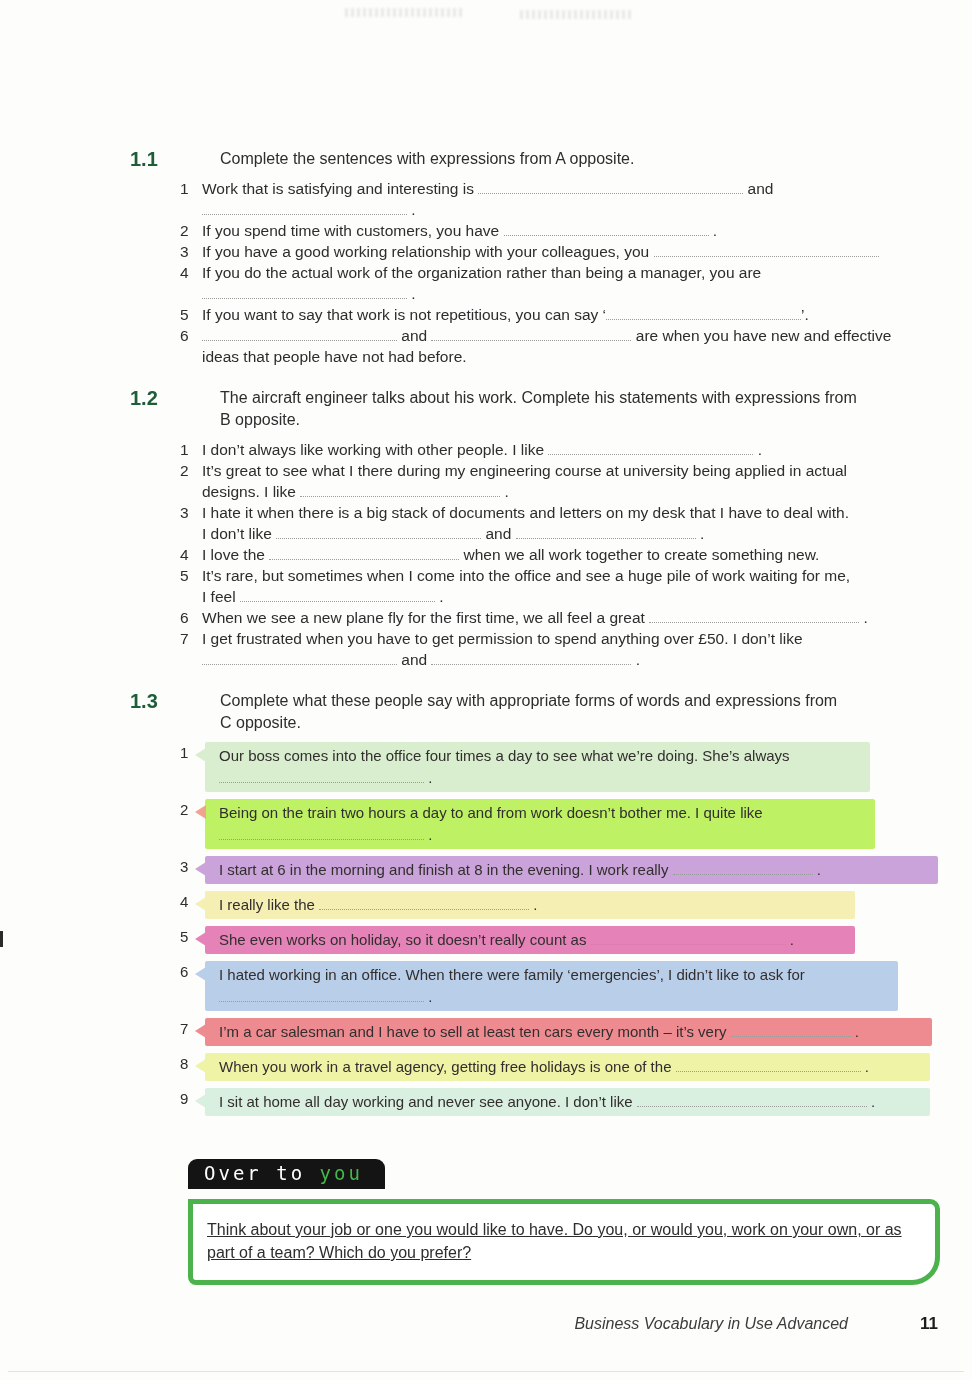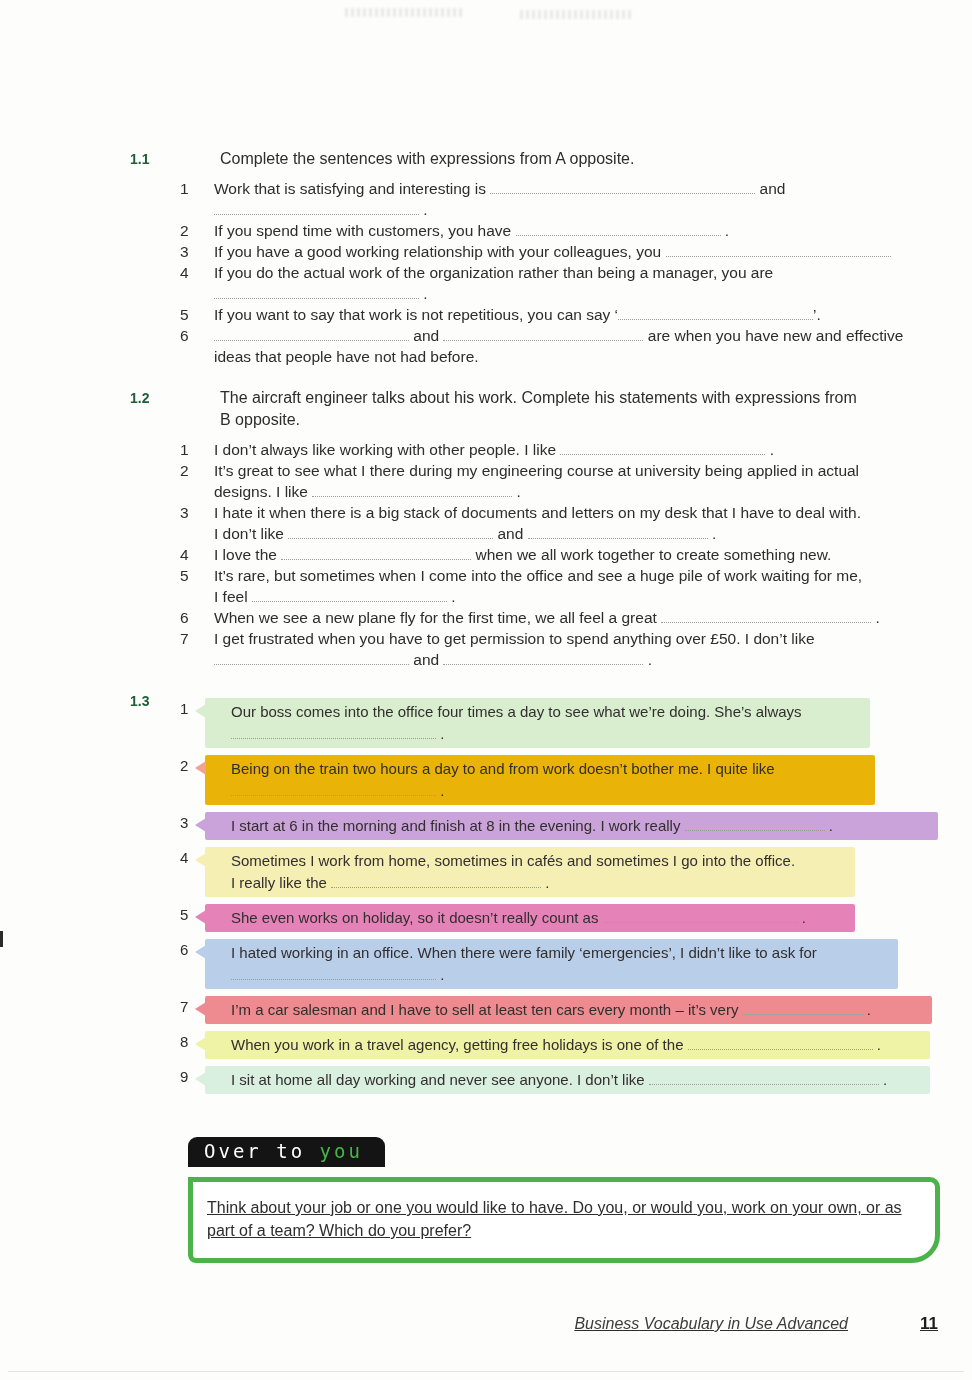--- a/index.html
+++ b/index.html
@@ -11,31 +11,31 @@
   .ghost{position:absolute;height:9px;opacity:.18;filter:blur(1.2px);
     background:repeating-linear-gradient(90deg,#8a8a8a 0 3px,transparent 3px 6px);}
   .ghost.g1{left:345px;top:8px;width:120px;}
   .ghost.g2{left:520px;top:10px;width:112px;}
   .edge-mark{position:absolute;left:0;top:931px;width:3px;height:16px;background:#2a2a2a;}
   .bottom-line{position:absolute;left:8px;top:1371px;width:956px;height:1px;background:#e2e2e2;}
 
   .content{position:absolute;left:130px;top:148px;width:812px;}
 
   .section{display:flex;margin-bottom:20px;}
-  .sec-num{flex:none;width:50px;font-weight:bold;font-size:14px;line-height:22px;
+  .sec-num{flex:none;width:50px;font-weight:bold;font-size:20px;line-height:22px;
     color:var(--section-number,#1d5e38);}
   .sec-body{flex:1;min-width:0;}
   .instr{font-size:16px;line-height:22px;color:#2d2d2d;margin-left:40px;}
   .iline{line-height:22px;white-space:nowrap;}
 
   .items{margin-top:8px;}
   .item-row{display:flex;}
   .item-num{flex:none;width:22px;font-size:15.5px;line-height:21px;color:#2d2d2d;}
   .item-body{flex:1;min-width:0;font-size:15.5px;line-height:21px;}
-  .line{min-height:21px;white-space:nowrap;margin-left:12px;}
+  .line{min-height:21px;white-space:nowrap;}
   .blank{display:inline-block;height:13px;border-bottom:1.5px dotted var(--blank-dots,#9b9b9b);
     vertical-align:baseline;}
 
   
   .bubble-row{display:flex;margin-bottom:7px;}
   .bubble-num{flex:none;width:25px;font-size:15px;line-height:20px;padding-top:1px;color:#2d2d2d;}
   .bubble{position:relative;box-sizing:border-box;border-radius:2px;padding:3px 14px;
     font-size:15px;line-height:22px;color:#332e2e;}
   .bubble .line{min-height:22px;}
   .tail{position:absolute;left:-10px;top:6px;width:0;height:0;
@@ -49,21 +49,21 @@
     font-size:19px;line-height:19px;letter-spacing:3px;
     padding:5px 22px 6px 16px;border-radius:9px 9px 0 0;}
   .oty-label .green{color:var(--over-label-accent,#45b649);}
   .oty-box{width:752px;box-sizing:border-box;margin-top:10px;
     border:5px solid var(--over-border,#4cb24c);
     border-radius:0 10px 28px 8px;background:#fff;
     padding:14px 20px 16px 14px;text-decoration:underline;}
   .oty-line{font-size:16px;line-height:23px;white-space:nowrap;color:#2d2d2d;}
 
   .footer{position:absolute;left:0;top:1314px;width:972px;display:flex;
-    justify-content:flex-end;align-items:baseline;text-decoration:underline;}
+    justify-content:flex-end;align-items:baseline;}
   .book-title{font-style:italic;font-size:16px;color:#3c3c3c;}
   .page-num{font-weight:bold;font-size:17px;color:#1c1c1c;margin-left:72px;margin-right:34px;}
 </style>
 </head>
 <body>
 
 <div class="page">
 
   <div class="ghost g1"></div>
   <div class="ghost g2"></div>
@@ -176,49 +176,52 @@
                 <div class="line"><span class="blank" style="width: 195px;"></span><span class="txt"> and </span><span class="blank" style="width: 200px;"></span><span class="txt"> .</span></div>
               </div>
             </div>
           </div>
       </div>
     </div>
 
     <div class="section">
       <div class="sec-num">1.3</div>
       <div class="sec-body">
+        <div class="instr">
+            <div class="iline">Complete what these people say with appropriate forms of words and expressions from</div>
+            <div class="iline">C opposite.</div>
+          </div>
         <div class="items">
             <div class="bubble-row">
               <span class="bubble-num">1</span>
               <div class="bubble" style="background: rgb(216, 238, 207); width: 665px;">
                 <span class="tail" style="border-right-color: rgb(216, 238, 207);"></span>
                 <div class="line"><span class="txt">Our boss comes into the office four times a day to see what we’re doing. She’s always</span></div>
                 <div class="line"><span class="blank" style="width: 205px;"></span><span class="txt"> .</span></div>
               </div>
             </div>
             <div class="bubble-row">
               <span class="bubble-num">2</span>
-              <div class="bubble" style="background: #eab308; width: 670px;">
+              <div class="bubble" style="background: #bef264; width: 670px;">
                 <span class="tail" style="border-right-color: rgb(242, 163, 143);"></span>
                 <div class="line"><span class="txt">Being on the train two hours a day to and from work doesn’t bother me. I quite like</span></div>
                 <div class="line"><span class="blank" style="width: 205px;"></span><span class="txt"> .</span></div>
               </div>
             </div>
             <div class="bubble-row">
               <span class="bubble-num">3</span>
               <div class="bubble" style="background: rgb(201, 163, 217); width: 733px;">
                 <span class="tail" style="border-right-color: rgb(201, 163, 217);"></span>
                 <div class="line"><span class="txt">I start at 6 in the morning and finish at 8 in the evening. I work really </span><span class="blank" style="width: 140px;"></span><span class="txt"> .</span></div>
               </div>
             </div>
             <div class="bubble-row">
               <span class="bubble-num">4</span>
               <div class="bubble" style="background: rgb(245, 239, 180); width: 650px;">
                 <span class="tail" style="border-right-color: rgb(245, 239, 180);"></span>
-                <div class="line"><span class="txt">Sometimes I work from home, sometimes in cafés and sometimes I go into the office.</span></div>
                 <div class="line"><span class="txt">I really like the </span><span class="blank" style="width: 210px;"></span><span class="txt"> .</span></div>
               </div>
             </div>
             <div class="bubble-row">
               <span class="bubble-num">5</span>
               <div class="bubble" style="background: rgb(229, 131, 185); width: 650px;">
                 <span class="tail" style="border-right-color: rgb(229, 131, 185);"></span>
                 <div class="line"><span class="txt">She even works on holiday, so it doesn’t really count as </span><span class="blank" style="width: 195px;"></span><span class="txt"> .</span></div>
               </div>
             </div>

